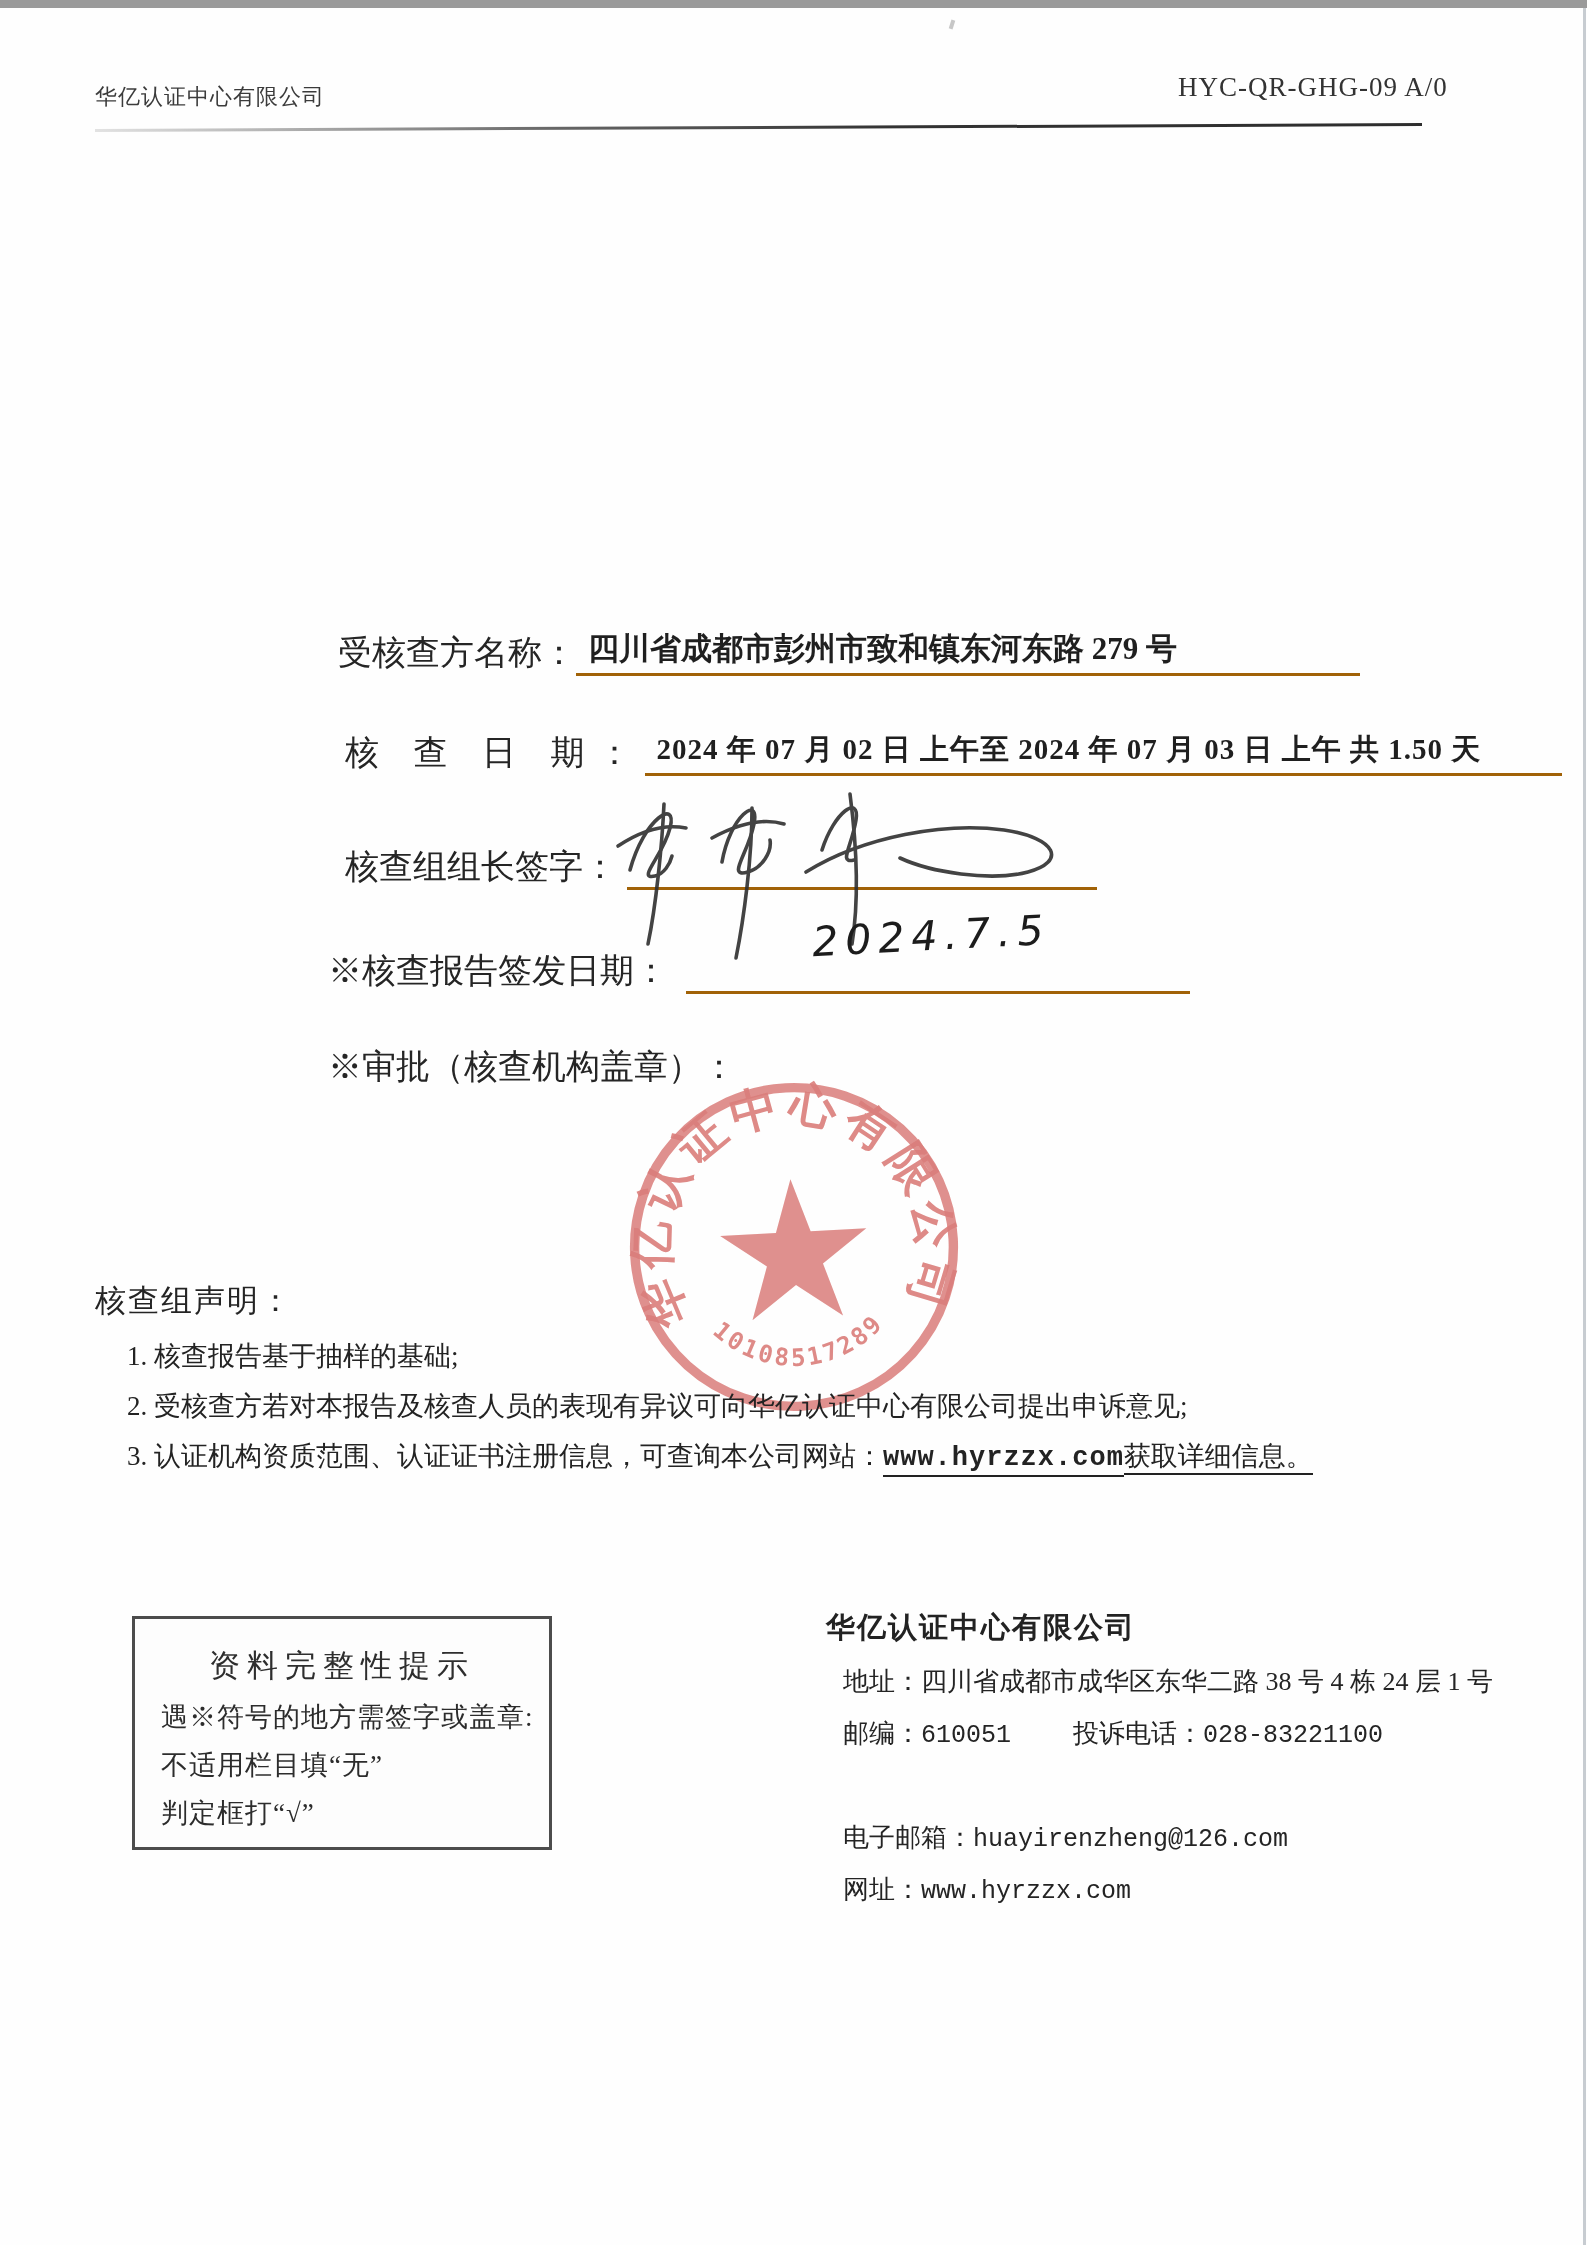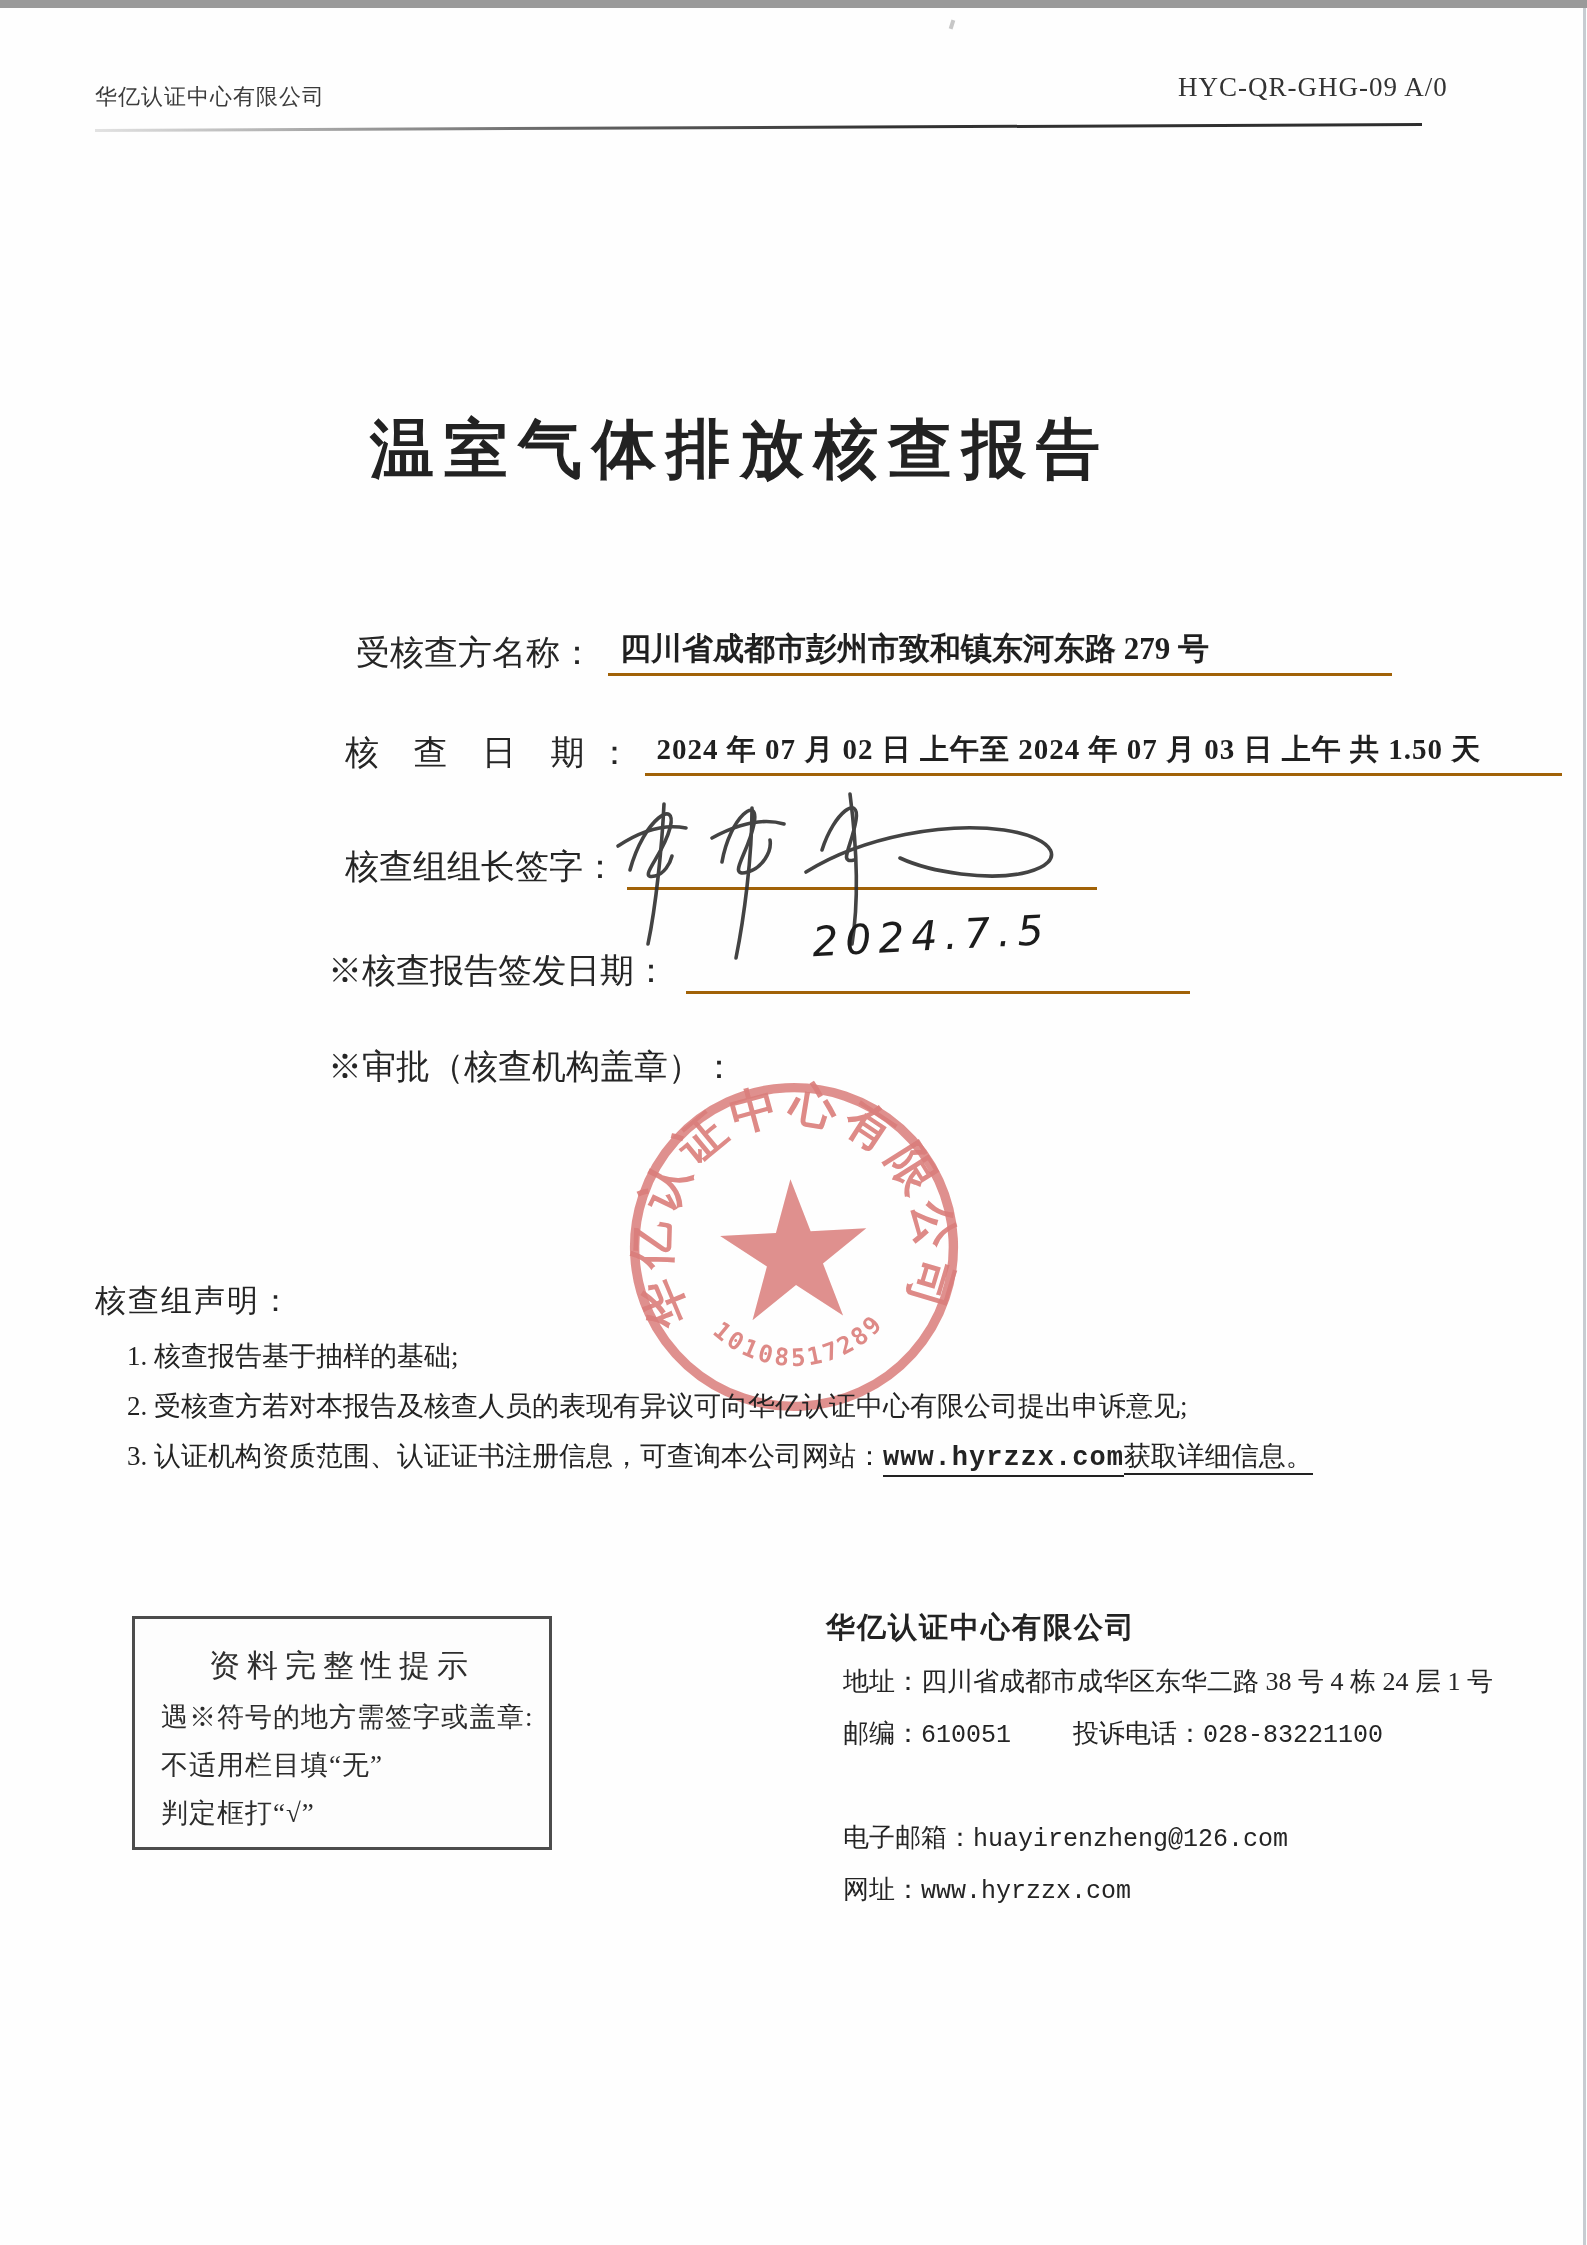--- a/index.html
+++ b/index.html
@@ -33,21 +33,21 @@
   }
 
   
   .row{position:absolute;display:flex;align-items:flex-end;white-space:nowrap;}
   .row .lbl{font-size:34px;color:#252525;}
   .row .fill{
     border-bottom:3px solid #a16207;
     font-size:31px;font-weight:600;color:#1f1f1f;
     padding:0 0 3px 12px;
   }
-  .row-auditee{left:356px;top:620px;gap:14px;}
+  .row-auditee{left:338px;top:620px;}
   .row-auditee .fill{width:772px;}
   .row-date{left:345px;top:722px;}
   .row-date .lbl{letter-spacing:13px;}
   .row-date .fill{width:905px;font-size:29px;letter-spacing:1px;}
   .row-sign{left:345px;top:832px;}
   .row-sign .fill{width:458px;height:44px;margin-left:10px;}
   .row-issue{left:328px;top:936px;}
   .row-issue .fill{width:492px;height:44px;margin-left:18px;}
   .row-approve{left:328px;top:1036px;}
 
@@ -100,21 +100,20 @@
 
 <div class="page">
 
   <div class="edge-line"></div>
   <div class="speck"></div>
 
   <div class="header-left">华亿认证中心有限公司</div>
   <div class="header-right">HYC-QR-GHG-09 A/0</div>
   <div class="header-rule"></div>
 
-  <div class="doc-title">温室气体排放核查报告</div>
 
   <div class="row row-auditee">
     <span class="lbl">受核查方名称：</span>
     <span class="fill">四川省成都市彭州市致和镇东河东路 279 号</span>
   </div>
 
   <div class="row row-date">
     <span class="lbl">核 查 日 期：</span>
     <span class="fill">2024 年 07 月 02 日 上午至 2024 年 07 月 03 日 上午 共 1.50 天</span>
   </div>

